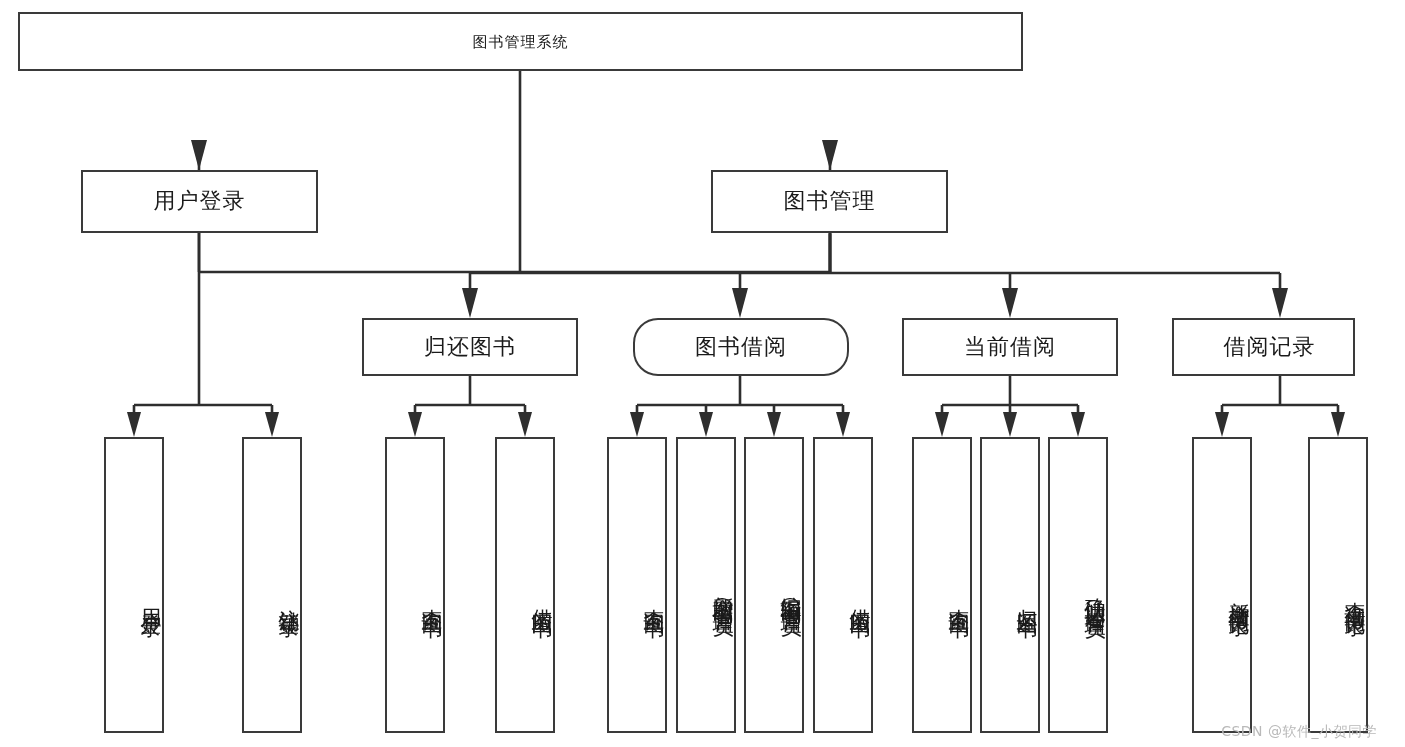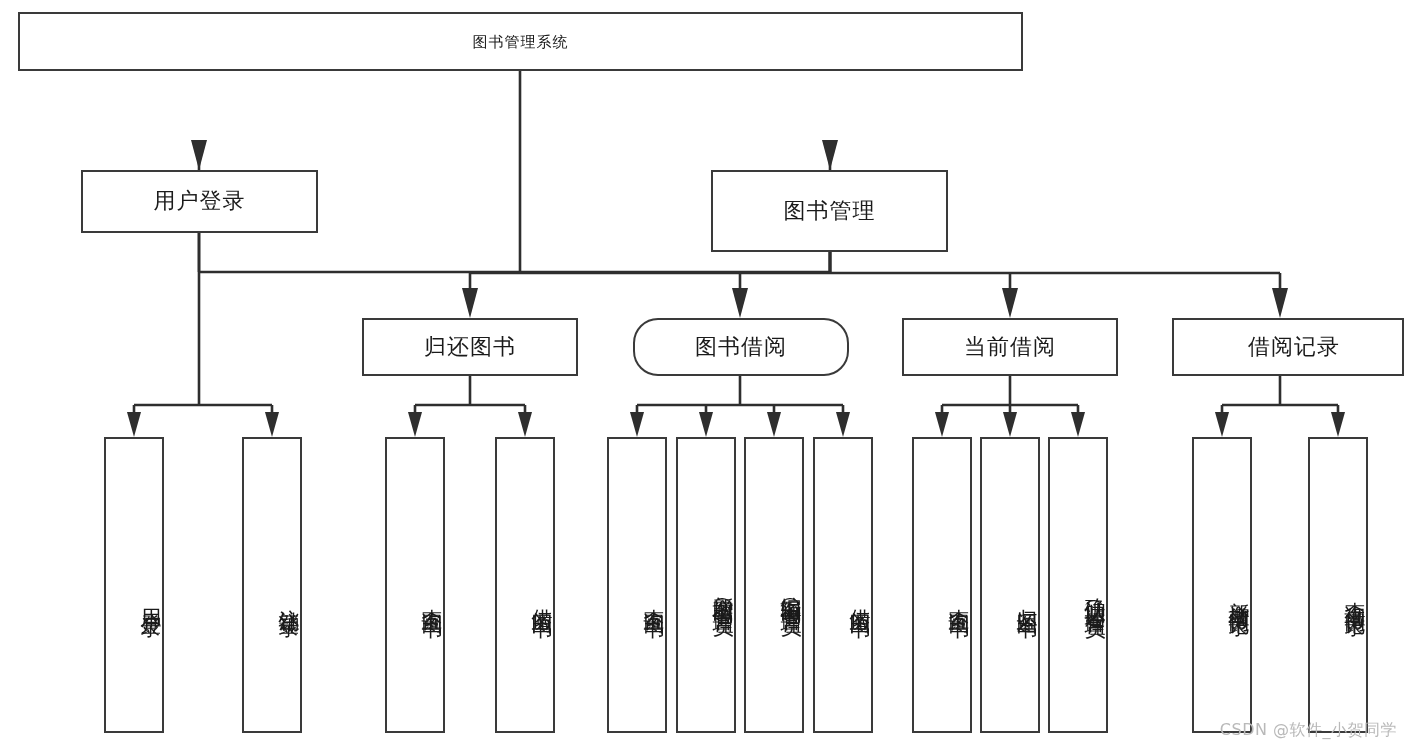--- a/index.html
+++ b/index.html
@@ -64,23 +64,23 @@
   .wire {
     stroke: #2e2e2e;
     stroke-width: 2.6;
     fill: none;
   }
   .arrowhead {
     fill: #2e2e2e;
   }
   #watermark {
     position: absolute;
-    right: 8px;
+    right: 28px;
     bottom: 6px;
-    font-size: 16px;
+    font-size: 14px;
     color: #b9b9b9;
     letter-spacing: 0.5px;
     white-space: nowrap;
   }
 </style>
 </head>
 <body>
 
 <div id="canvas">
 
@@ -171,37 +171,37 @@
   </svg>
 
   <div class="node horiz root" style="left:18px; top:12px; width:1005px; height:59px;">
     <span>图书管理系统</span>
   </div>
 
   <div class="node horiz" style="left:81px; top:170px; width:237px; height:63px;">
     <span>用户登录</span>
   </div>
 
-  <div class="node horiz" style="left:711px; top:170px; width:237px; height:82px;">
+  <div class="node horiz" style="left:711px; top:170px; width:237px; height:63px;">
     <span>图书管理</span>
   </div>
 
   <div class="node horiz" style="left:362px; top:318px; width:216px; height:58px;">
     <span>归还图书</span>
   </div>
 
   <div class="node horiz" style="left:633px; top:318px; width:216px; height:58px;border-radius:25px;">
     <span>图书借阅</span>
   </div>
 
   <div class="node horiz" style="left:902px; top:318px; width:216px; height:58px;">
     <span>当前借阅</span>
   </div>
 
-  <div class="node horiz" style="left:1172px; top:318px; width:232px; height:58px;padding-left:12px;">
+  <div class="node horiz" style="left:1172px; top:318px; width:183px; height:58px;padding-left:12px;">
     <span>借阅记录</span>
   </div>
 
   <div class="node leaf" style="left:104px; top:437px; width:60px; height:296px;">
     <span>用户登录</span>
   </div>
 
   <div class="node leaf" style="left:242px; top:437px; width:60px; height:296px;">
     <span>注销登录</span>
   </div>

